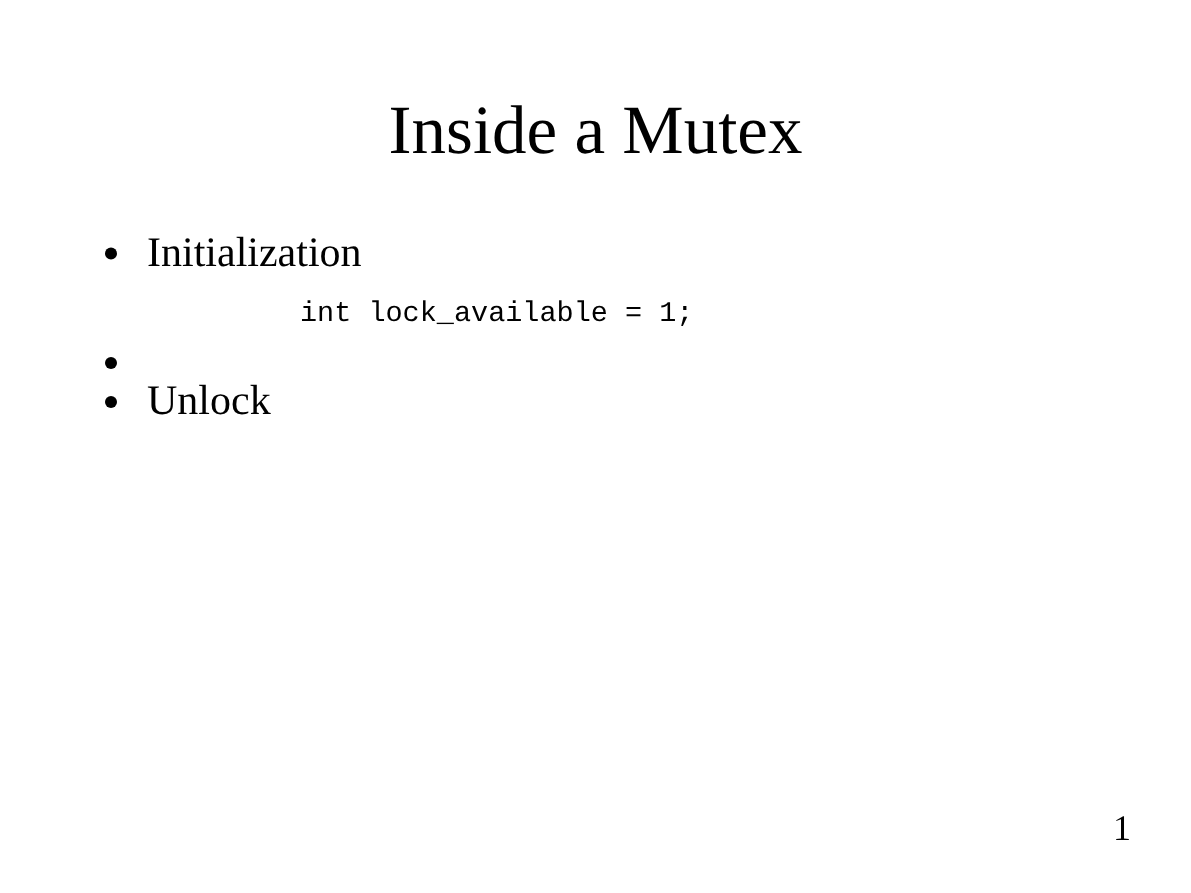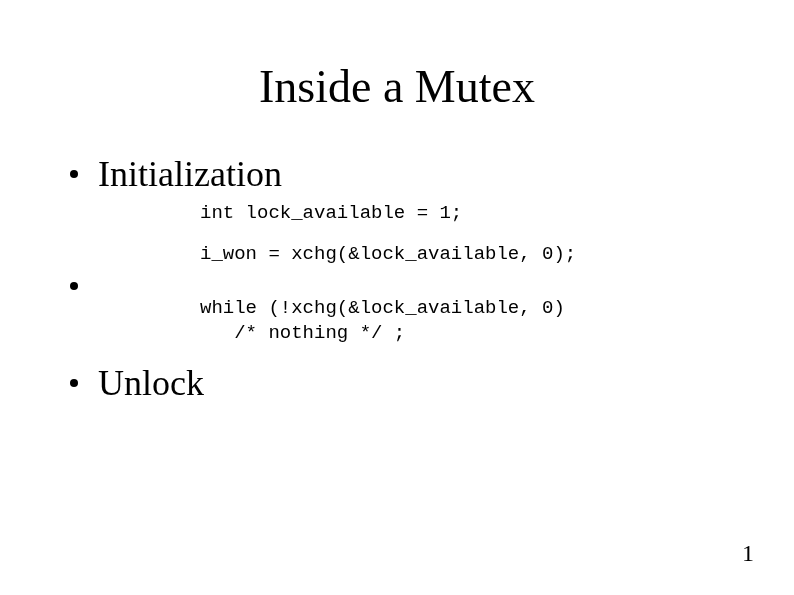--- a/index.html
+++ b/index.html
@@ -32,26 +32,27 @@
     }
     .bullet {
       width: 8px;
       height: 8px;
       background: #000;
       border-radius: 50%;
       margin-right: 20px;
       flex-shrink: 0;
     }
     .bullet-text {
-      font-size: 36px;
+      font-size: 28px;
     }
     .code-line {
       font-family: "Courier New", Courier, monospace;
       font-size: 19px;
       margin-left: 130px;
+      margin-top: 12px;
       margin-bottom: 16px;
       white-space: pre;
       line-height: 1.3;
     }
     .page-number {
       position: absolute;
       bottom: 28px;
       right: 40px;
       font-size: 24px;
       font-family: "Times New Roman", Times, serif;
@@ -63,27 +64,24 @@
 <h1 class="title">Inside a Mutex</h1>
 
 <div class="content">
 
   <div class="bullet-row">
     <span class="bullet"></span>
     <span class="bullet-text">Initialization</span>
   </div>
   <div class="code-line">int lock_available = 1;</div>
 
-  <div class="code-line">i_won = xchg(&amp;lock_available, 0);</div>
 
   <div class="bullet-row">
     <span class="bullet"></span>
   </div>
-  <div class="code-line">while (!xchg(&amp;lock_available, 0)
-   /* nothing */ ;</div>
 
   <div class="bullet-row">
     <span class="bullet"></span>
     <span class="bullet-text">Unlock</span>
   </div>
 
 </div>
 
 <div class="page-number">1</div>
 

